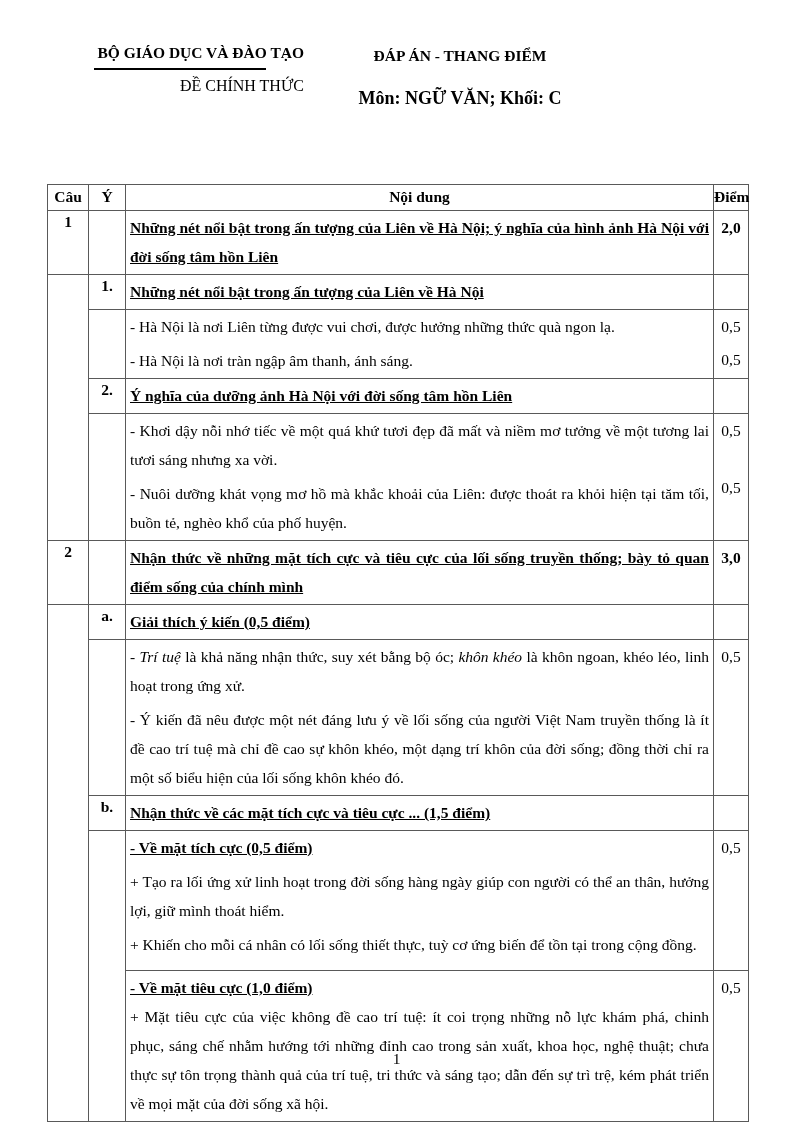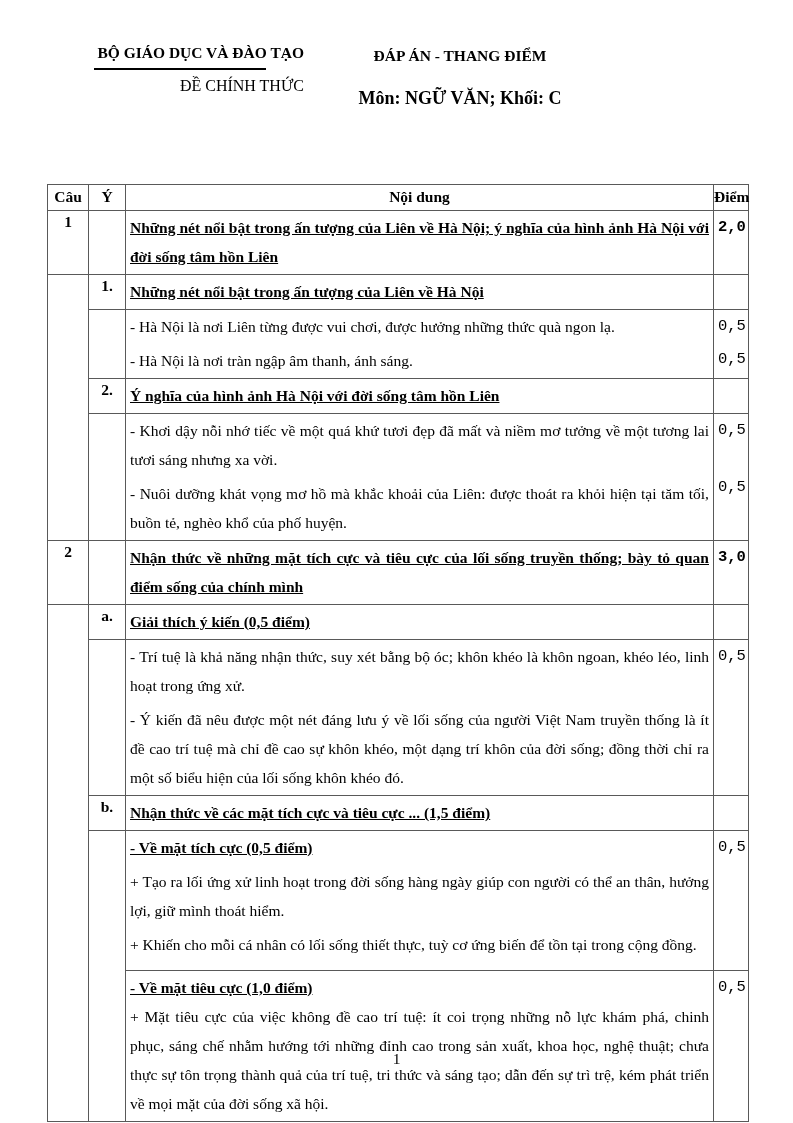--- a/index.html
+++ b/index.html
@@ -25,25 +25,25 @@
   table.answers {
     position:absolute; left:47px; top:160px; width:701px;
     border-collapse:collapse; table-layout:fixed;margin-top:24px;
   }
   table.answers td {
     border:1px solid #595959; vertical-align:top;
     padding:2px 4px 3px;
   }
   td.cnt { padding:2px 8px 4px 9px; }
   .b { font-weight:bold; }
-  .i { }
+  .i { font-style:italic; }
   .para { line-height:29px; text-align:justify; }
   .para + .para { margin-top:5px; }
   .ttl { line-height:29px; text-align:justify; font-weight:bold;text-decoration:underline; }
-  td.score { text-align:center; line-height:29px; padding-top:3px;font-family:Liberation Mono, monospace; }
+  td.score { text-align:center; line-height:29px; padding-top:3px; }
   td.score .s2-a { margin-top:4px; }
   td.score .s2-b { margin-top:28px; }
   td.mid { vertical-align:middle; }
   td.pt  { padding-top:32px; }
   td.ycell { text-align:center; font-weight:bold; padding-top:3px; }
   td.qcell { text-align:center; font-weight:bold; padding-top:3px; }
   tr.thead td { font-weight:bold; text-align:center; padding:3px 0; }
 
   .pageno { position:absolute; left:0; top:1050px; width:793px; text-align:center; font-size:15.5px; }
 </style>
@@ -104,21 +104,21 @@
       </td>
       <td class="score">
         <div>0,5</div>
         <div class="s2-a">0,5</div>
       </td>
     </tr>
 
     <tr style="height:27px">
       <td class="ycell">2.</td>
       <td class="cnt">
-        <div class="ttl">Ý nghĩa của hình ảnh Hà Nội với đời sống tâm hồn Liên</div>
+        <div class="ttl">Ý nghĩa của dưỡng ảnh Hà Nội với đời sống tâm hồn Liên</div>
       </td>
       <td></td>
     </tr>
     <tr style="height:117px">
       <td></td>
       <td class="cnt">
         <div class="para">- Khơi dậy nỗi nhớ tiếc về một quá khứ tươi đẹp đã mất và niềm mơ tưởng về một tương lai tươi sáng nhưng xa vời.</div>
         <div class="para">- Nuôi dưỡng khát vọng mơ hồ mà khắc khoải của Liên: được thoát ra khỏi hiện tại tăm tối, buồn tẻ, nghèo khổ của phố huyện.</div>
       </td>
       <td class="score">

